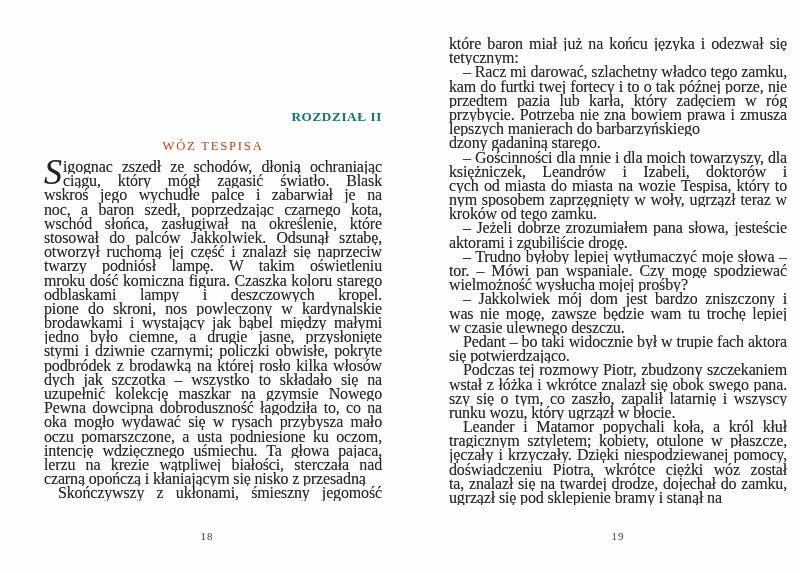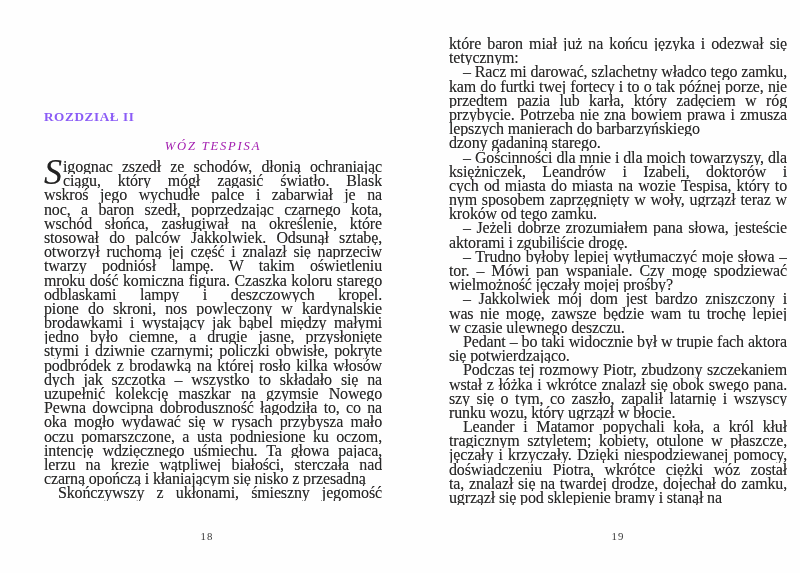--- a/index.html
+++ b/index.html
@@ -21,36 +21,35 @@
     width: 338px;
   }
   #left-column  { left: 44px;  top: 160px; }
   #right-column { left: 449px; top: 37px;  }
 
   .chapter-heading {
     position: absolute;
     left: 44px;
     top: 109px;
     width: 338px;
-    text-align: left;
+    text-align: right;
     font-weight: bold;
     font-size: 13.2px;
     letter-spacing: 0.6px;
-    color: #8b5cf6;
+    color: #0f766e;
   }
   .chapter-title {
     position: absolute;
     left: 44px;
     top: 139px;
     width: 338px;
     text-align: center;
     font-size: 12.6px;
     letter-spacing: 1.8px;
-    color: #a21caf;
-    font-style: italic;
+    color: #c2410c;
   }
 
   .para { position: relative; }
 
   .line {
     font-size: 16px;
     line-height: 14.2px;
     height: 14.2px;
     letter-spacing: -0.15px;
     overflow: hidden;
@@ -150,21 +149,21 @@
         <div class="line jf">nym sposobem zaprzęgnięty w woły, ugrzązł teraz w błocie o kilka</div>
         <div class="line">kroków od tego zamku.</div>
       </div>
       <div class="para">
         <div class="line jf ind">– Jeżeli dobrze zrozumiałem pana słowa, jesteście wędrownymi</div>
         <div class="line">aktorami i zgubiliście drogę.</div>
       </div>
       <div class="para">
         <div class="line jf ind">– Trudno byłoby lepiej wytłumaczyć moje słowa – odparł ak-</div>
         <div class="line jf">tor. – Mówi pan wspaniale. Czy mogę spodziewać się, że wasza</div>
-        <div class="line">wielmożność jęczały mojej prośby?</div>
+        <div class="line">wielmożność wysłucha mojej prośby?</div>
       </div>
       <div class="para">
         <div class="line jf ind">– Jakkolwiek mój dom jest bardzo zniszczony i suto ugościć</div>
         <div class="line jf">was nie mogę, zawsze będzie wam tu trochę lepiej niż na dworze</div>
         <div class="line">w czasie ulewnego deszczu.</div>
       </div>
       <div class="para">
         <div class="line jf ind">Pedant – bo taki widocznie był w trupie fach aktora – kłaniał</div>
         <div class="line">się potwierdzająco.</div>
       </div>

